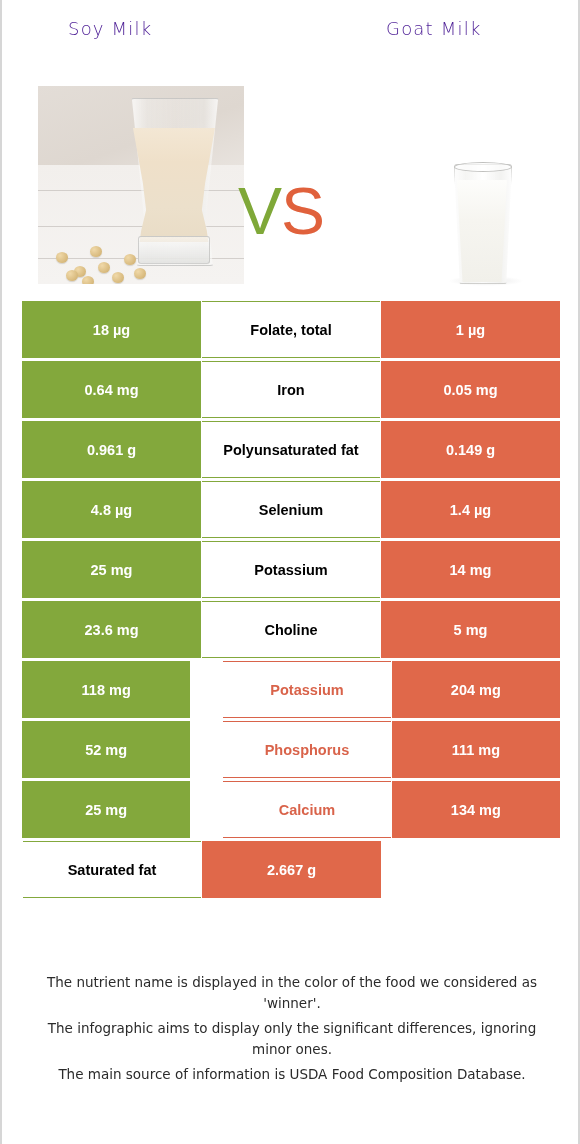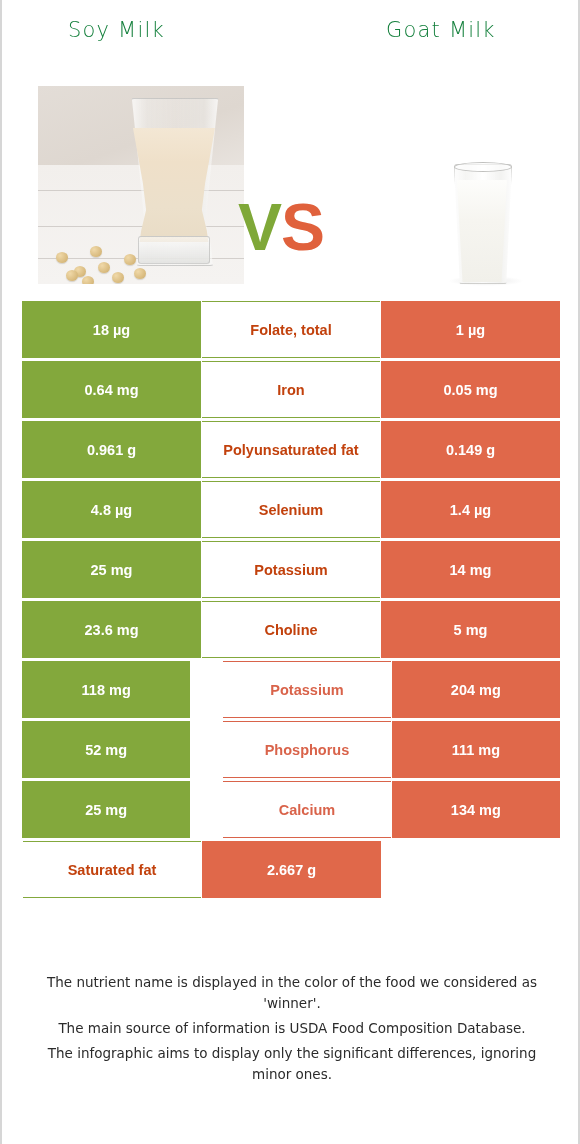--- a/index.html
+++ b/index.html
@@ -26,24 +26,24 @@
   }
 
   
   .header {
     height: 66px;
     position: relative;
   }
   .title {
     position: absolute;
     top: 18px;
-    font-size: 21px;
+    font-size: 18px;
     font-weight: 300;
     letter-spacing: 1.2px;
-    color: #15803d;
+    color: #4c1d95;
     white-space: nowrap;
     font-family: "DejaVu Sans", sans-serif;
     font-stretch: condensed;
   }
   .title-left  { left: 66px; }
   .title-right { left: 384px; }
 
   
   .hero {
     position: relative;
@@ -138,23 +138,23 @@
     background: rgba(255,255,255,.6);
   }
   .goat-shadow {
     position:absolute; left:22px; bottom:0px; width:76px; height:10px;
     background: radial-gradient(ellipse at 50% 50%, rgba(120,120,120,.18), rgba(255,255,255,0) 70%);
   }
 
   .vs {
     position: absolute;
     left: 236px;
-    top: 128px;
+    top: 112px;
     font-size: 66px;
-    font-weight: 700;
+    font-weight: 400;
     letter-spacing: -1px;
     font-family: "Liberation Sans", sans-serif;
     line-height: 1;
     white-space: nowrap;
   }
   .vs .v { color: #7FA838; }
   .vs .s { color: #E0613C; }
 
   
   .table {
@@ -187,21 +187,21 @@
     background: #ffffff;
     margin: 0 1px;
     border-top: 1px solid transparent;
     border-bottom: 1px solid transparent;
   }
   .cell-right {
     width: 179px;
     background: #E0684A;
     color: #ffffff;
   }
-  .row.win-left  .cell-mid { color: #c2410c; border-color: #83A83C; }
+  .row.win-left  .cell-mid { color: #000000; border-color: #83A83C; }
   .row.win-right .cell-mid { color: #D9634A; border-color: #D9634A; margin-left: 33px; }
 
   
   .footer {
     position: absolute;
     left: 0;
     top: 968px;
     width: 580px;
     text-align: center;
     font-size: 13.5px;
@@ -318,17 +318,17 @@
 
     <div class="row win-left">
       <div class="cell cell-mid">Saturated fat</div>
       <div class="cell cell-right">2.667 g</div>
     </div>
 
   </div>
 
   <div class="footer">
     <p>The nutrient name is displayed in the color of the food we considered as 'winner'.</p>
+    <p>The infographic aims to display only the significant differences, ignoring minor ones.</p>
     <p>The main source of information is USDA Food Composition Database.</p>
-    <p>The infographic aims to display only the significant differences, ignoring minor ones.</p>
   </div>
 
 </div>
 
 </body></html>

